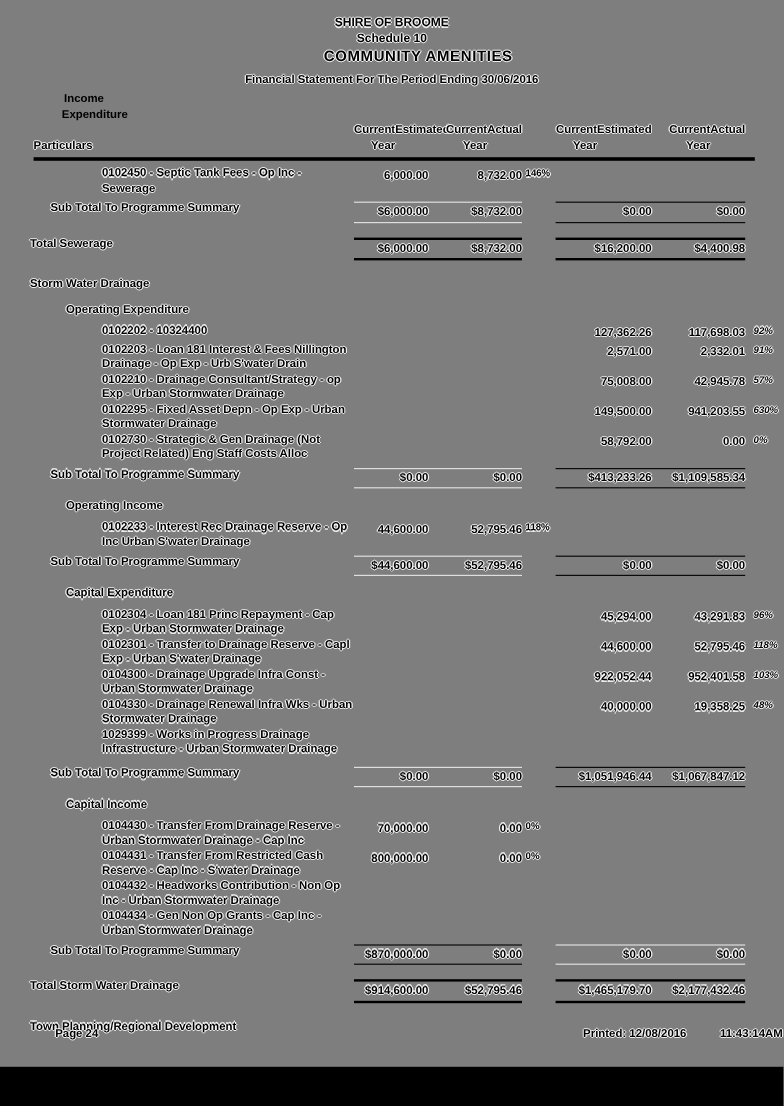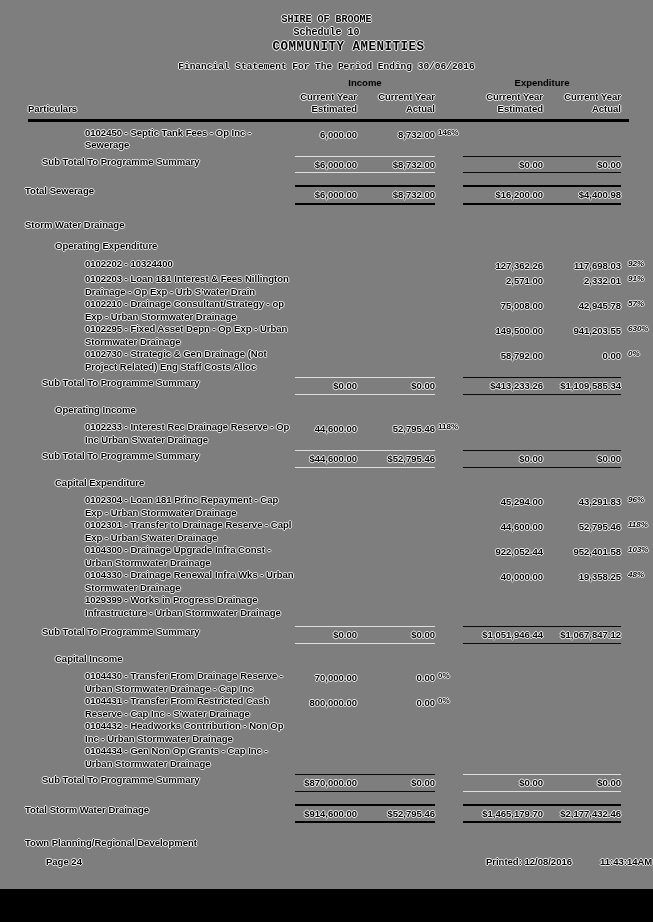--- a/index.html
+++ b/index.html
@@ -8,47 +8,47 @@
     background:#7e7e7e;
     font-family:"Liberation Sans",sans-serif;
     font-weight:bold;color:#000;
     position:relative;overflow:hidden;
   }
   .halo, .row div, .hdr div, .titles div, .footer div{
     text-shadow:-1px 0 0 rgba(255,255,255,.85),1px 0 0 rgba(255,255,255,.85),
                  0 -1px 0 rgba(255,255,255,.85),0 1px 0 rgba(255,255,255,.85);
   }
   .doc{position:absolute;left:0;top:0;right:0;padding-top:13px;}
-  .titles{text-align:center;line-height:13px;font-family:Liberation Mono, monospace;}
+  .titles{text-align:center;line-height:13px;}
   .t-org{font-size:10px;}
   .t-sched{font-size:10px;}
   .t-main{font-size:12.5px;margin-top:2px;letter-spacing:.5px;padding-left:44px;}
   .t-sub{font-size:9.5px;margin-top:6px;}
 
   
   .row,.hdr-cols,.grp-labels{display:flex;align-items:flex-start;font-size:9.5px;line-height:12.5px;}
   .c-name{width:295px;box-sizing:border-box;}
   .grp{display:flex;box-sizing:border-box;padding:2px 0 1px;}
   .grp-inc{width:140px;}
   .grp-exp{width:158px;}
   .c-ie{width:62px;text-align:right;}
   .c-ia{width:78px;text-align:right;}
   .c-im{width:28px;font-size:8px;padding-left:3px;box-sizing:border-box;}
   .c-ee{width:80px;text-align:right;}
   .c-ea{width:78px;text-align:right;}
   .c-em{width:30px;font-size:8px;padding-left:7px;box-sizing:border-box;font-style:italic;}
 
   
-  .grp-labels{margin-top:4px;}
+  .grp-labels{margin-top:4px;flex-direction:column;}
   .gl-spacer{width:295px;}
   .gl-inc{width:140px;text-align:center;}
   .gl-im{width:28px;}
   .gl-exp{width:158px;text-align:center;}
   .hdr-cols{margin-top:1px;}
-  .hc{display:flex;flex-direction:column;}
+  .hc{display:flex;}
   .hc div{text-align:right;}
   .c-part{align-self:flex-end;text-align:left !important;width:295px;box-sizing:border-box;padding-left:28px;}
   .hdr-rule{height:3px;background:#000;margin:3px 24px 0 28px;}
 
   
   .row .c-name{padding-left:85px;}
   .row.section .c-name{padding-left:25px;}
   .row.subsection .c-name{padding-left:55px;}
   .row.subtotal .c-name{padding-left:42px;}
   .row.total .c-name{padding-left:25px;}

